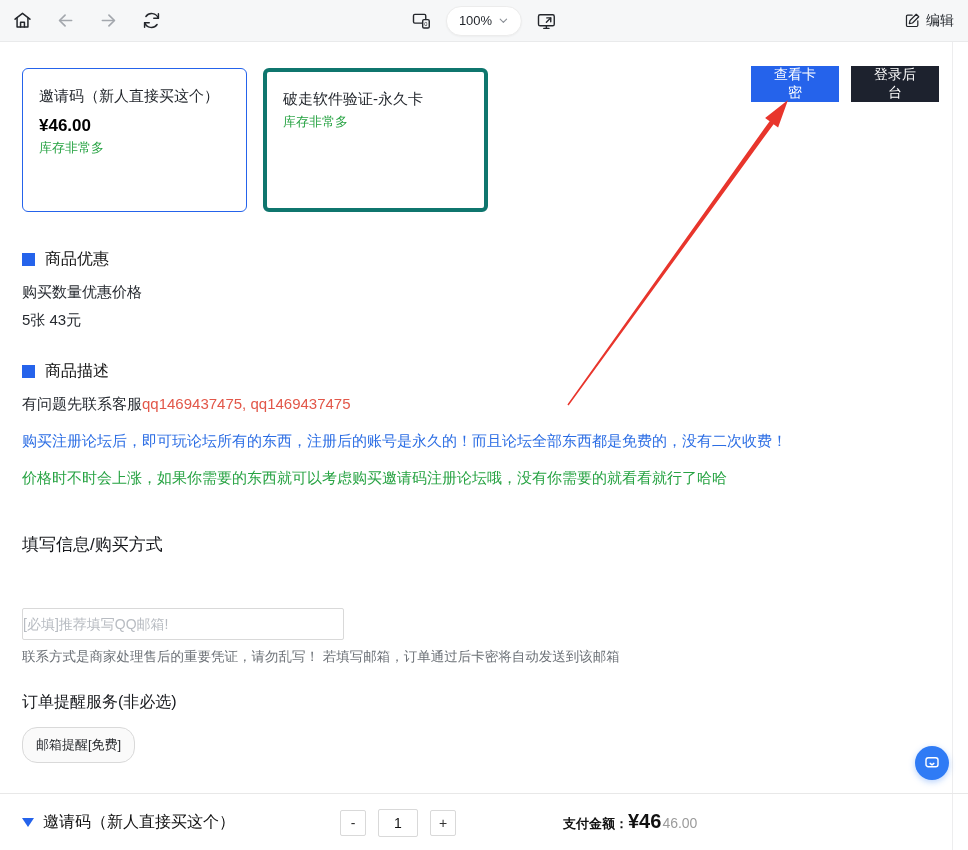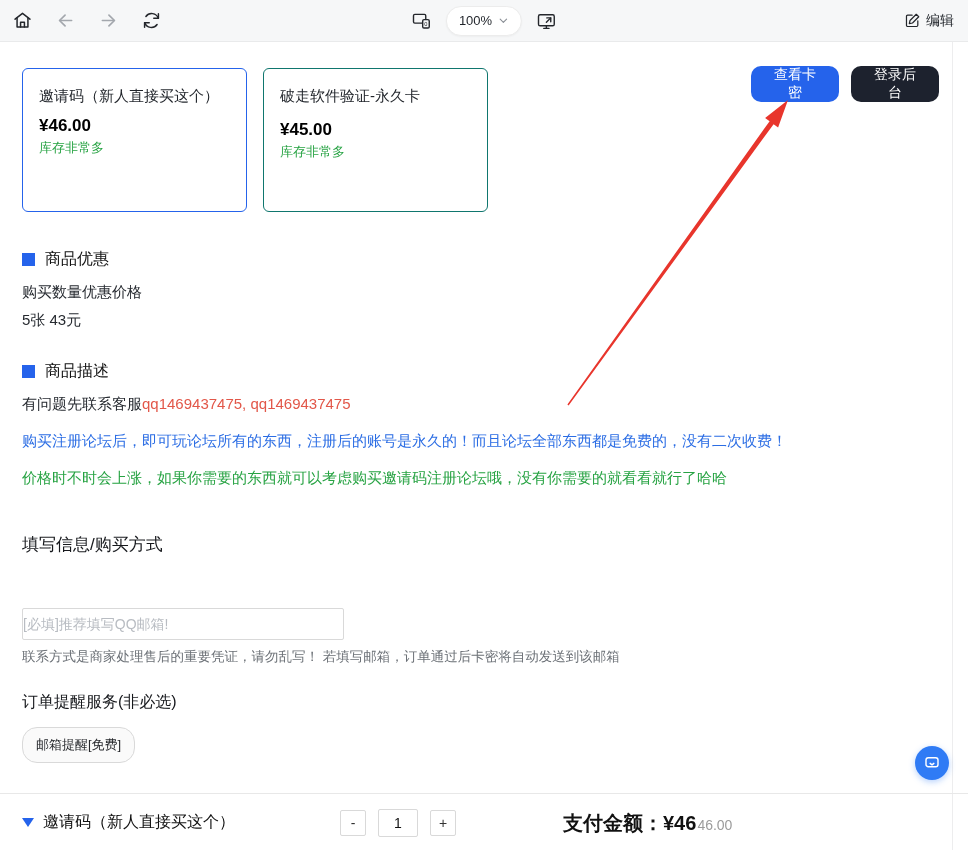--- a/index.html
+++ b/index.html
@@ -11,27 +11,27 @@
   .tb-left { display:flex; align-items:center; gap:22px; padding-left:12px; }
   .tb-center { position:absolute; left:50%; transform:translateX(-50%); display:flex; align-items:center; gap:14px; }
   .tb-right { position:absolute; right:14px; display:flex; align-items:center; gap:5px; cursor:pointer; font-size:14px; color:#1f2329; }
   .tb-icon { width:21px; height:21px; display:block; cursor:pointer; }
   .zoom-pill { background:#fff; border:1px solid #ececec; border-radius:999px; height:30px; padding:0 12px; display:flex; align-items:center; gap:6px; font-size:13px; box-shadow:0 1px 2px rgba(0,0,0,.04); cursor:pointer; }
 
   
   .content { position:absolute; top:42px; left:0; right:0; bottom:0; background:#fff; }
   .vline { position:absolute; top:0; bottom:0; left:952px; width:1px; background:#ededee; }
 
-  .card { position:absolute; top:26px; width:225px; height:144px; border:1px solid #0f766e; border-radius:6px; background:#fff; padding:15px 16px; cursor:pointer; }
+  .card { position:absolute; top:26px; width:225px; height:144px; border:4px solid #0f766e; border-radius:6px; background:#fff; padding:15px 16px; cursor:pointer; }
   .card--selected { border:1px solid #2563eb; }
   .card-title { font-size:15px; line-height:1.55; color:#1f2329; }
   .card-price { font-size:17px; font-weight:bold; color:#000000; margin-top:9px; }
   .card-stock { font-size:13px; color:#27a343; margin-top:3px; }
 
-  .btn { border:none; border-radius:10px; color:#fff; font-size:14px; height:36px; padding:0 19px; cursor:pointer; position:absolute; top:24px; font-family:inherit; }
+  .btn { border:none; border-radius:0; color:#fff; font-size:14px; height:36px; padding:0 19px; cursor:pointer; position:absolute; top:24px; font-family:inherit; }
   .btn-view { left:751px; background:#2563eb; width:88px; }
   .btn-admin { left:851px; background:#1d222e; width:88px; }
 
   .arrow-overlay { position:absolute; top:0; left:0; width:968px; height:808px; pointer-events:none; }
 
   .section-head { position:absolute; left:22px; display:flex; align-items:center; gap:10px; font-size:16px; font-weight:normal; color:#111; }
   .blue-sq { width:13px; height:13px; background:#2563eb; display:inline-block; }
   .txt { position:absolute; left:22px; font-size:15px; color:#262a30; }
   .txt-blue { color:#2b6de4; }
   .txt-green { color:#27a343; }
@@ -49,21 +49,21 @@
 
   .divider { position:absolute; left:0; right:0; top:751px; height:1px; background:#e8e8e8; }
 
   .bottom-bar { position:absolute; left:0; right:0; top:752px; height:56px; }
   .sel-summary { position:absolute; left:22px; top:18px; display:flex; align-items:center; gap:9px; font-size:16px; color:#111; cursor:pointer; }
   .tri-down { width:0; height:0; border-left:6px solid transparent; border-right:6px solid transparent; border-top:9px solid #2563eb; }
   .stepper { position:absolute; left:340px; top:15px; display:flex; align-items:center; gap:12px; }
   .step-btn { width:26px; height:26px; border:1px solid #d9d9d9; background:#fff; border-radius:2px; font-size:14px; color:#333; cursor:pointer; display:flex; align-items:center; justify-content:center; font-family:inherit; }
   .qty-box { width:40px; height:28px; border:1px solid #d9d9d9; border-radius:2px; text-align:center; font-size:14px; color:#111; font-family:inherit; }
   .total-wrap { position:absolute; left:563px; top:16px; display:flex; align-items:baseline; }
-  .total-label { font-size:20px; font-weight:bold; color:#111; }
+  .total-label { font-size:13px; font-weight:bold; color:#111; }
   .total-main { font-size:20px; font-weight:bold; color:#111; }
   .total-dec { font-size:14px; color:#9b9b9b; margin-left:1px; }
   .btn-pay { position:absolute; right:29px; top:8px; width:112px; height:40px; background:#2563eb; color:#fff; border:none; border-radius:6px; font-size:16px; font-weight:bold; cursor:pointer; font-family:inherit; }
 </style>
 </head>
 <body>
 
 <div class="toolbar">
   <div class="tb-left">
     <svg class="tb-icon" viewBox="0 0 24 24" fill="none" stroke="#23262b" stroke-width="1.7" stroke-linecap="round" stroke-linejoin="round">
@@ -120,21 +120,20 @@
 <div class="content">
   <div class="vline"></div>
 
   <div class="card card--selected" style="left:22px;">
     <div class="card-title">邀请码（新人直接买这个）</div>
     <div class="card-price">¥46.00</div>
     <div class="card-stock">库存非常多</div>
   </div>
   <div class="card" style="left:263px;">
     <div class="card-title">破走软件验证-永久卡</div>
-    <div class="card-price" style="margin-top:13px;">¥45.00</div>
     <div class="card-stock">库存非常多</div>
   </div>
 
   <button class="btn btn-view">查看卡密</button>
   <button class="btn btn-admin">登录后台</button>
 
   <svg class="arrow-overlay" viewBox="0 0 968 808">
     <polygon fill="#e8352c" points="788,58 778.1,85.4 773.6,82.2 568.6,363.5 567.4,362.5 769.6,79.2 765.1,76.0"></polygon>
   </svg>
 

